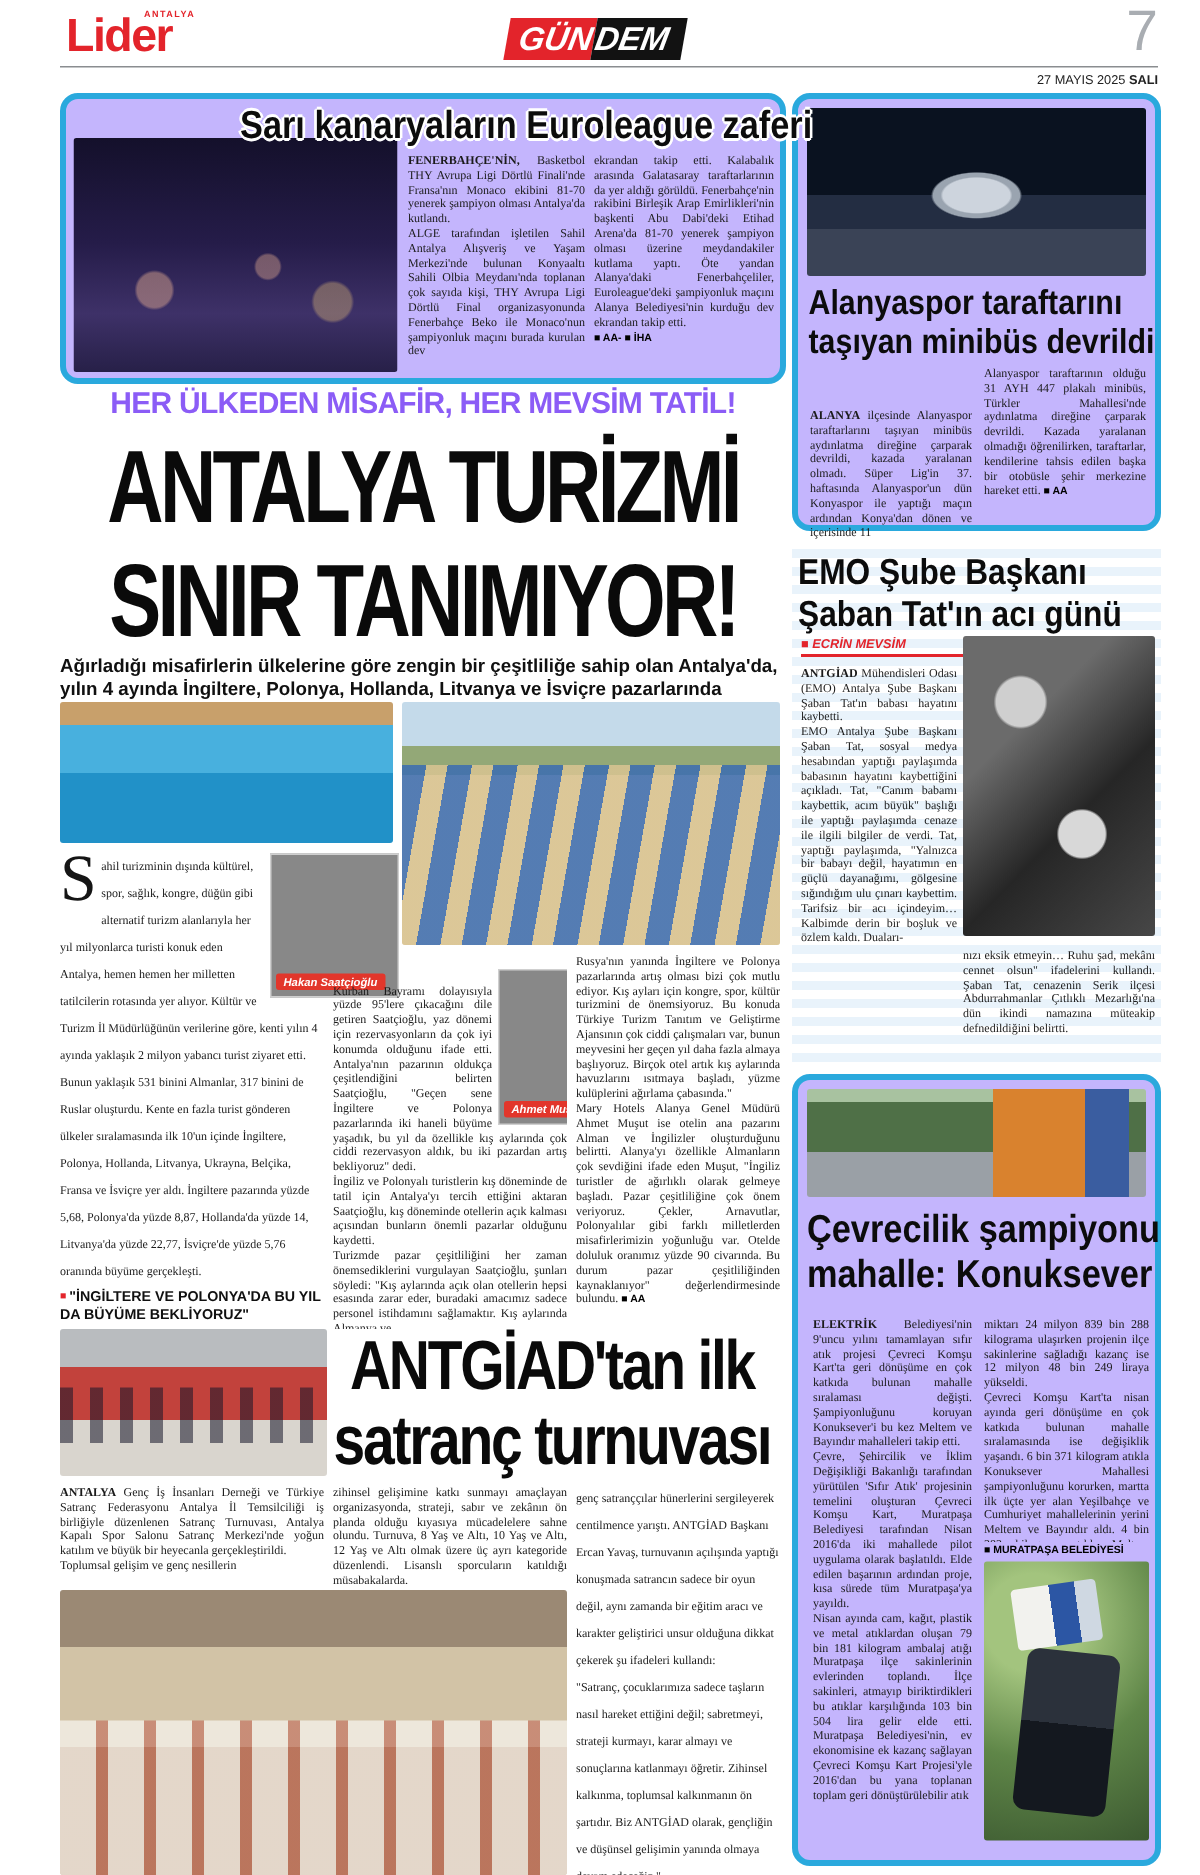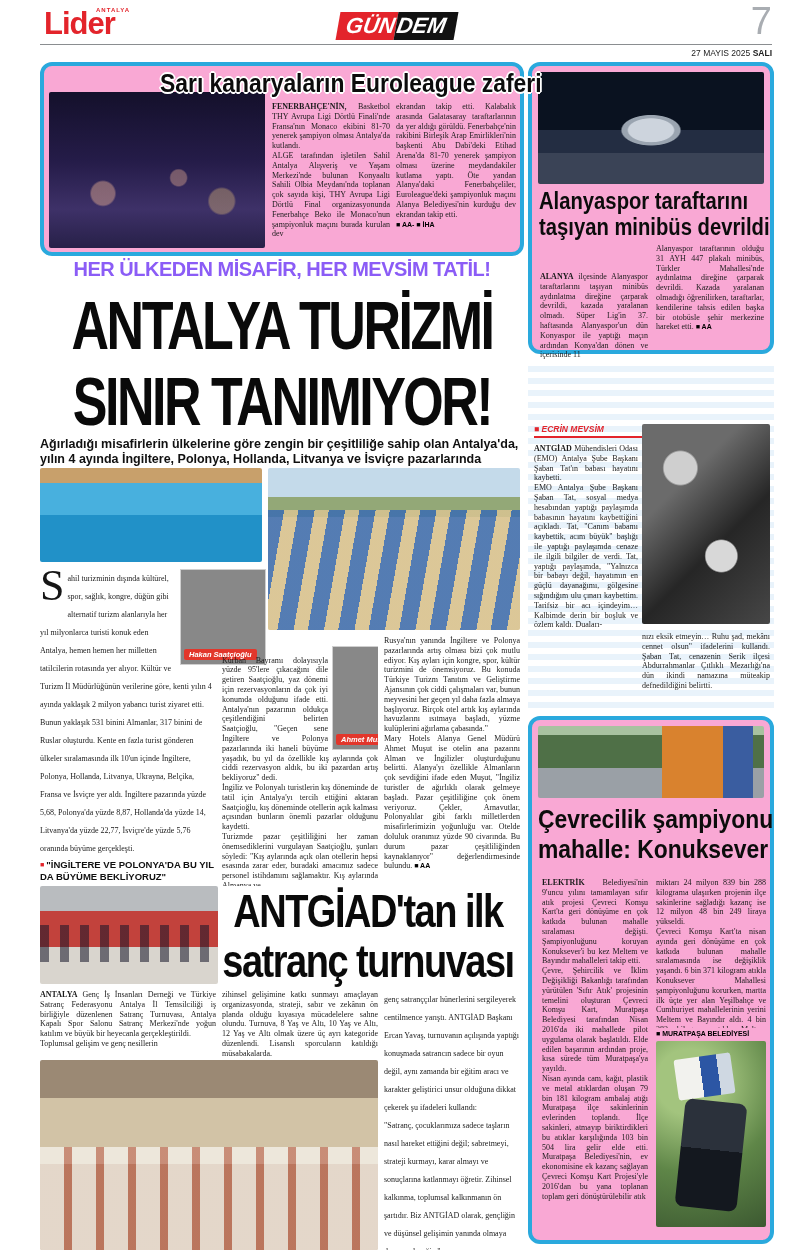--- a/index.html
+++ b/index.html
@@ -14,21 +14,21 @@
   .section-logo{position:absolute;left:338px;top:12px;height:28px;display:flex;transform:skewX(-10deg);}
   .sec-red,.sec-black{font:bold italic 22px "Liberation Sans",sans-serif;color:#fff;padding:2px 4px 2px 8px;line-height:24px;}
   .sec-red{background:#e3242b;padding-right:1px;}
   .sec-black{background:#121212;padding-left:1px;padding-right:10px;}
   .pagenum{position:absolute;right:28px;top:0px;font:300 38px "Liberation Sans",sans-serif;color:#a9adb2;}
   .head-rule{position:absolute;left:40px;right:28px;top:44px;height:1px;background:#8a8d90;}
   .date-line{position:absolute;right:28px;top:48px;font:8.5px "Liberation Sans",sans-serif;color:#222;}
   .date-line b{font-weight:bold;}
 
   
-  .card{position:absolute;border:4px solid #2aa9dd;border-radius:12px;background:#f9a8d4;}
+  .card{position:absolute;border:4px solid #2aa9dd;border-radius:12px;background:#c4b5fd;}
   .bodytext{font-family:"Liberation Serif",serif;font-size:8px;line-height:9.8px;text-align:justify;
             white-space:pre-line;overflow:hidden;color:#1b1b1b;}
   .lead{font-weight:bold;}
   .credit{font:bold 7px "Liberation Sans",sans-serif;color:#000;white-space:pre-line;}
   .hl{font-family:"Liberation Sans",sans-serif;font-weight:bold;color:#0c0c0c;}
   .hl-line{display:block;white-space:nowrap;transform:scaleX(.88);transform-origin:0 50%;}
   .sq{color:#e3242b;font-size:7px;vertical-align:1px;padding-right:2px;}
   .subhead{font:bold 9.5px "Liberation Sans",sans-serif;line-height:11.5px;color:#101010;margin:4px 0 3px 0;text-align:left;white-space:normal;}
   .pcap{position:absolute;left:3px;bottom:4px;background:#e2362b;color:#fff;
         font:bold italic 7.5px "Liberation Sans",sans-serif;padding:1px 5px;border-radius:2px;white-space:nowrap;}
@@ -209,20 +209,24 @@
     <div class="ph ph-minibus" id="b-photo" data-name="overturned-minibus-photo"></div>
     <div class="hl" id="b-hl" data-name="alanyaspor-headline">
       <span class="hl-line">Alanyaspor taraftarını</span>
       <span class="hl-line">taşıyan minibüs devrildi</span>
     </div>
     <div class="bodytext" id="b-col1" data-name="alanyaspor-column-1"><span class="lead" data-name="alanyaspor-lead">ALANYA</span><span> ilçesinde Alanyaspor taraftarlarını taşıyan minibüs aydınlatma direğine çarparak devrildi, kazada yaralanan olmadı. Süper Lig'in 37. haftasında Alanyaspor'un dün Konyaspor ile yaptığı maçın ardından Konya'dan dönen ve içerisinde 11</span></div>
     <div class="bodytext" id="b-col2" data-name="alanyaspor-column-2"><span>Alanyaspor taraftarının olduğu 31 AYH 447 plakalı minibüs, Türkler Mahallesi'nde aydınlatma direğine çarparak devrildi. Kazada yaralanan olmadığı öğrenilirken, taraftarlar, kendilerine tahsis edilen başka bir otobüsle şehir merkezine hareket etti.</span><span class="credit" data-name="alanyaspor-agency-credit"> ■ AA</span></div>
   </div>
 
   <div id="emo" data-name="article-emo">
+    <div class="hl" id="e-hl" data-name="emo-headline">
+      <span class="hl-line">EMO Şube Başkanı</span>
+      <span class="hl-line">Şaban Tat'ın acı günü</span>
+    </div>
     <div id="e-byline" data-name="emo-byline">■ ECRİN MEVSİM</div>
     <div class="bodytext" id="e-col1" data-name="emo-column-1"><span class="lead" data-name="emo-lead">ANTGİAD</span><span> Mühendisleri Odası (EMO) Antalya Şube Başkanı Şaban Tat'ın babası hayatını kaybetti.
 EMO Antalya Şube Başkanı Şaban Tat, sosyal medya hesabından yaptığı paylaşımda babasının hayatını kaybettiğini açıkladı. Tat, "Canım babamı kaybettik, acım büyük" başlığı ile yaptığı paylaşımda cenaze ile ilgili bilgiler de verdi. Tat, yaptığı paylaşımda, "Yalnızca bir babayı değil, hayatımın en güçlü dayanağımı, gölgesine sığındığım ulu çınarı kaybettim. Tarifsiz bir acı içindeyim… Kalbimde derin bir boşluk ve özlem kaldı. Duaları-</span></div>
     <div class="ph ph-emo" id="e-photo" data-name="saban-tat-family-photo"></div>
     <div class="bodytext" id="e-col2" data-name="emo-column-2"><span>nızı eksik etmeyin… Ruhu şad, mekânı cennet olsun" ifadelerini kullandı. Şaban Tat, cenazenin Serik ilçesi Abdurrahmanlar Çıtlıklı Mezarlığı'na dün ikindi namazına müteakip defnedildiğini belirtti.</span></div>
   </div>
 
   <div class="card" id="cardC" data-name="article-card-cevrecilik">
     <div class="ph ph-truck" id="c-photo" data-name="garbage-truck-photo"></div>
     <div class="hl" id="c-hl" data-name="cevrecilik-headline">

